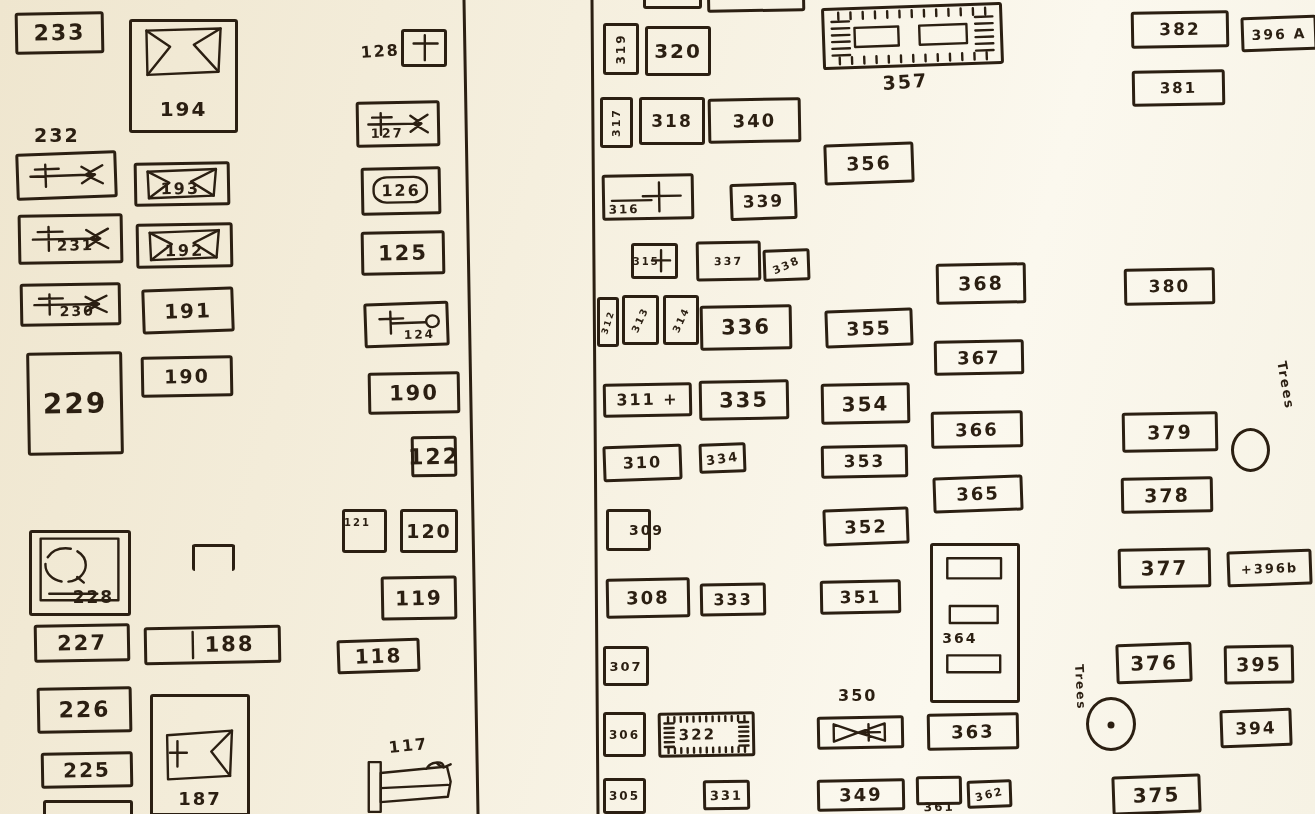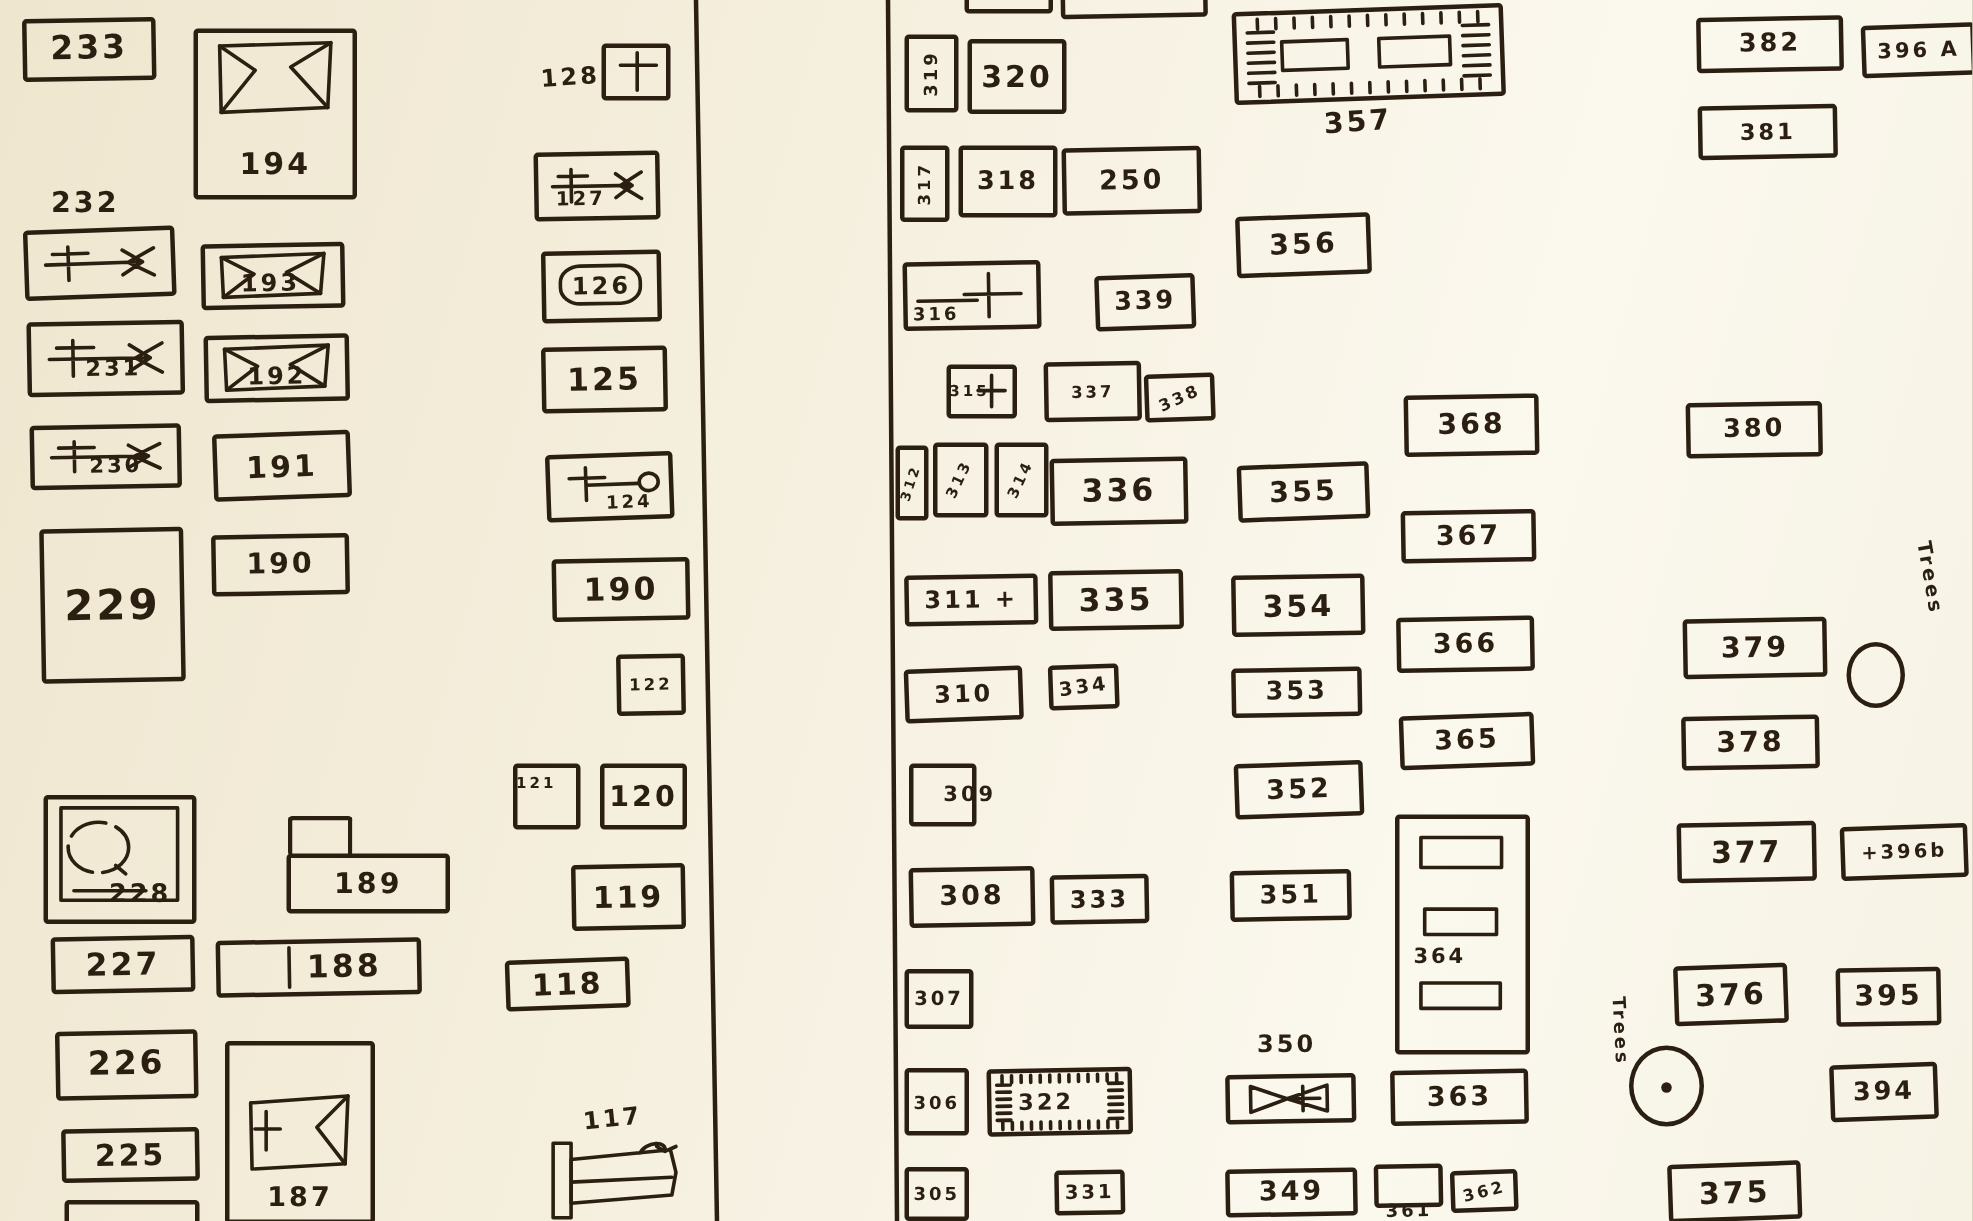--- a/index.html
+++ b/index.html
@@ -85,23 +85,20 @@
       <span class="lbl" style="font-size: 19px;">190</span>
     </div>
     <div class="plot" style="left: 29px; top: 530px; width: 102px; height: 86px;">
       <svg class="sk" viewBox="0 0 100 100" preserveAspectRatio="none">
         <rect x="9" y="7" width="81" height="77"></rect>
         <circle cx="35" cy="40" r="21" stroke-dasharray="26 7"></circle>
         <path d="M47 55 L54 62 M18 76 H68"></path>
       </svg>
       <span class="lbl abs" style="font-size: 17px; left: 64%; top: 80%; transform: translate(-50%, -50%);">228</span>
     </div>
-    <div class="plot" style="left: 191px; top: 569px; width: 109px; height: 40px;">
-      <span class="lbl" style="font-size: 19px;">189</span>
-    </div>
     <div class="plot" style="left: 192px; top: 544px; width: 43px; height: 27px; border-bottom: none;"></div>
     <div class="plot" style="left: 34px; top: 624px; width: 96px; height: 38px; transform: rotate(-1deg);">
       <span class="lbl" style="font-size: 21px;">227</span>
     </div>
     <div class="plot" style="left: 144px; top: 626px; width: 137px; height: 38px; transform: rotate(-1deg);">
       <svg class="sk" viewBox="0 0 100 100" preserveAspectRatio="none">
         <path d="M35 8 V90"></path>
       </svg>
       <span class="lbl abs" style="font-size: 21px; left: 63%; top: 50%; transform: translate(-50%, -50%);">188</span>
     </div>
@@ -143,21 +140,21 @@
       <svg class="sk" viewBox="0 0 100 100" preserveAspectRatio="none">
         <path d="M30 16 V72 M16 34 H46 M30 46 H74"></path>
         <ellipse cx="83" cy="44" rx="8" ry="15"></ellipse>
       </svg>
       <span class="lbl abs" style="font-size: 12px; left: 66%; top: 77%; transform: translate(-50%, -50%);">124</span>
     </div>
     <div class="plot" style="left: 368px; top: 372px; width: 92px; height: 42px; transform: rotate(-1deg);">
       <span class="lbl" style="font-size: 21px;">190</span>
     </div>
     <div class="plot" style="left: 411px; top: 436px; width: 46px; height: 41px; transform: rotate(-1deg);">
-      <span class="lbl" style="font-size: 11px;">122</span>
+      <span class="lbl" style="font-size: 22px;">122</span>
     </div>
     <div class="plot" style="left: 342px; top: 509px; width: 45px; height: 44px;">
       <span class="lbl abs" style="font-size: 10px; left: 32%; top: 28%; transform: translate(-50%, -50%);">121</span>
     </div>
     <div class="plot" style="left: 400px; top: 509px; width: 58px; height: 44px;">
       <span class="lbl" style="font-size: 19px;">120</span>
     </div>
     <div class="plot" style="left: 381px; top: 576px; width: 76px; height: 44px; transform: rotate(-1deg);">
       <span class="lbl" style="font-size: 20px;">119</span>
     </div>
@@ -178,21 +175,21 @@
     <div class="plot" style="left: 645px; top: 26px; width: 66px; height: 50px;">
       <span class="lbl" style="font-size: 20px;">320</span>
     </div>
     <div class="plot" style="left: 600px; top: 97px; width: 33px; height: 51px;">
       <span class="lbl" style="font-size: 11px; transform: rotate(-90deg);">317</span>
     </div>
     <div class="plot" style="left: 639px; top: 97px; width: 66px; height: 48px;">
       <span class="lbl" style="font-size: 17px;">318</span>
     </div>
     <div class="plot" style="left: 708px; top: 98px; width: 93px; height: 45px; transform: rotate(-1deg);">
-      <span class="lbl" style="font-size: 18px;">250</span>
+      <span class="lbl" style="font-size: 18px;">340</span>
     </div>
     <div class="plot" style="left: 602px; top: 174px; width: 92px; height: 46px; transform: rotate(-1deg);">
       <svg class="sk" viewBox="0 0 100 100" preserveAspectRatio="none">
         <path d="M8 58 H54 M63 14 V86 M44 48 H88"></path>
       </svg>
       <span class="lbl abs" style="font-size: 12px; left: 22%; top: 80%; transform: translate(-50%, -50%);">316</span>
     </div>
     <div class="plot" style="left: 730px; top: 183px; width: 67px; height: 37px; transform: rotate(-2deg);">
       <span class="lbl" style="font-size: 17px;">339</span>
     </div>

